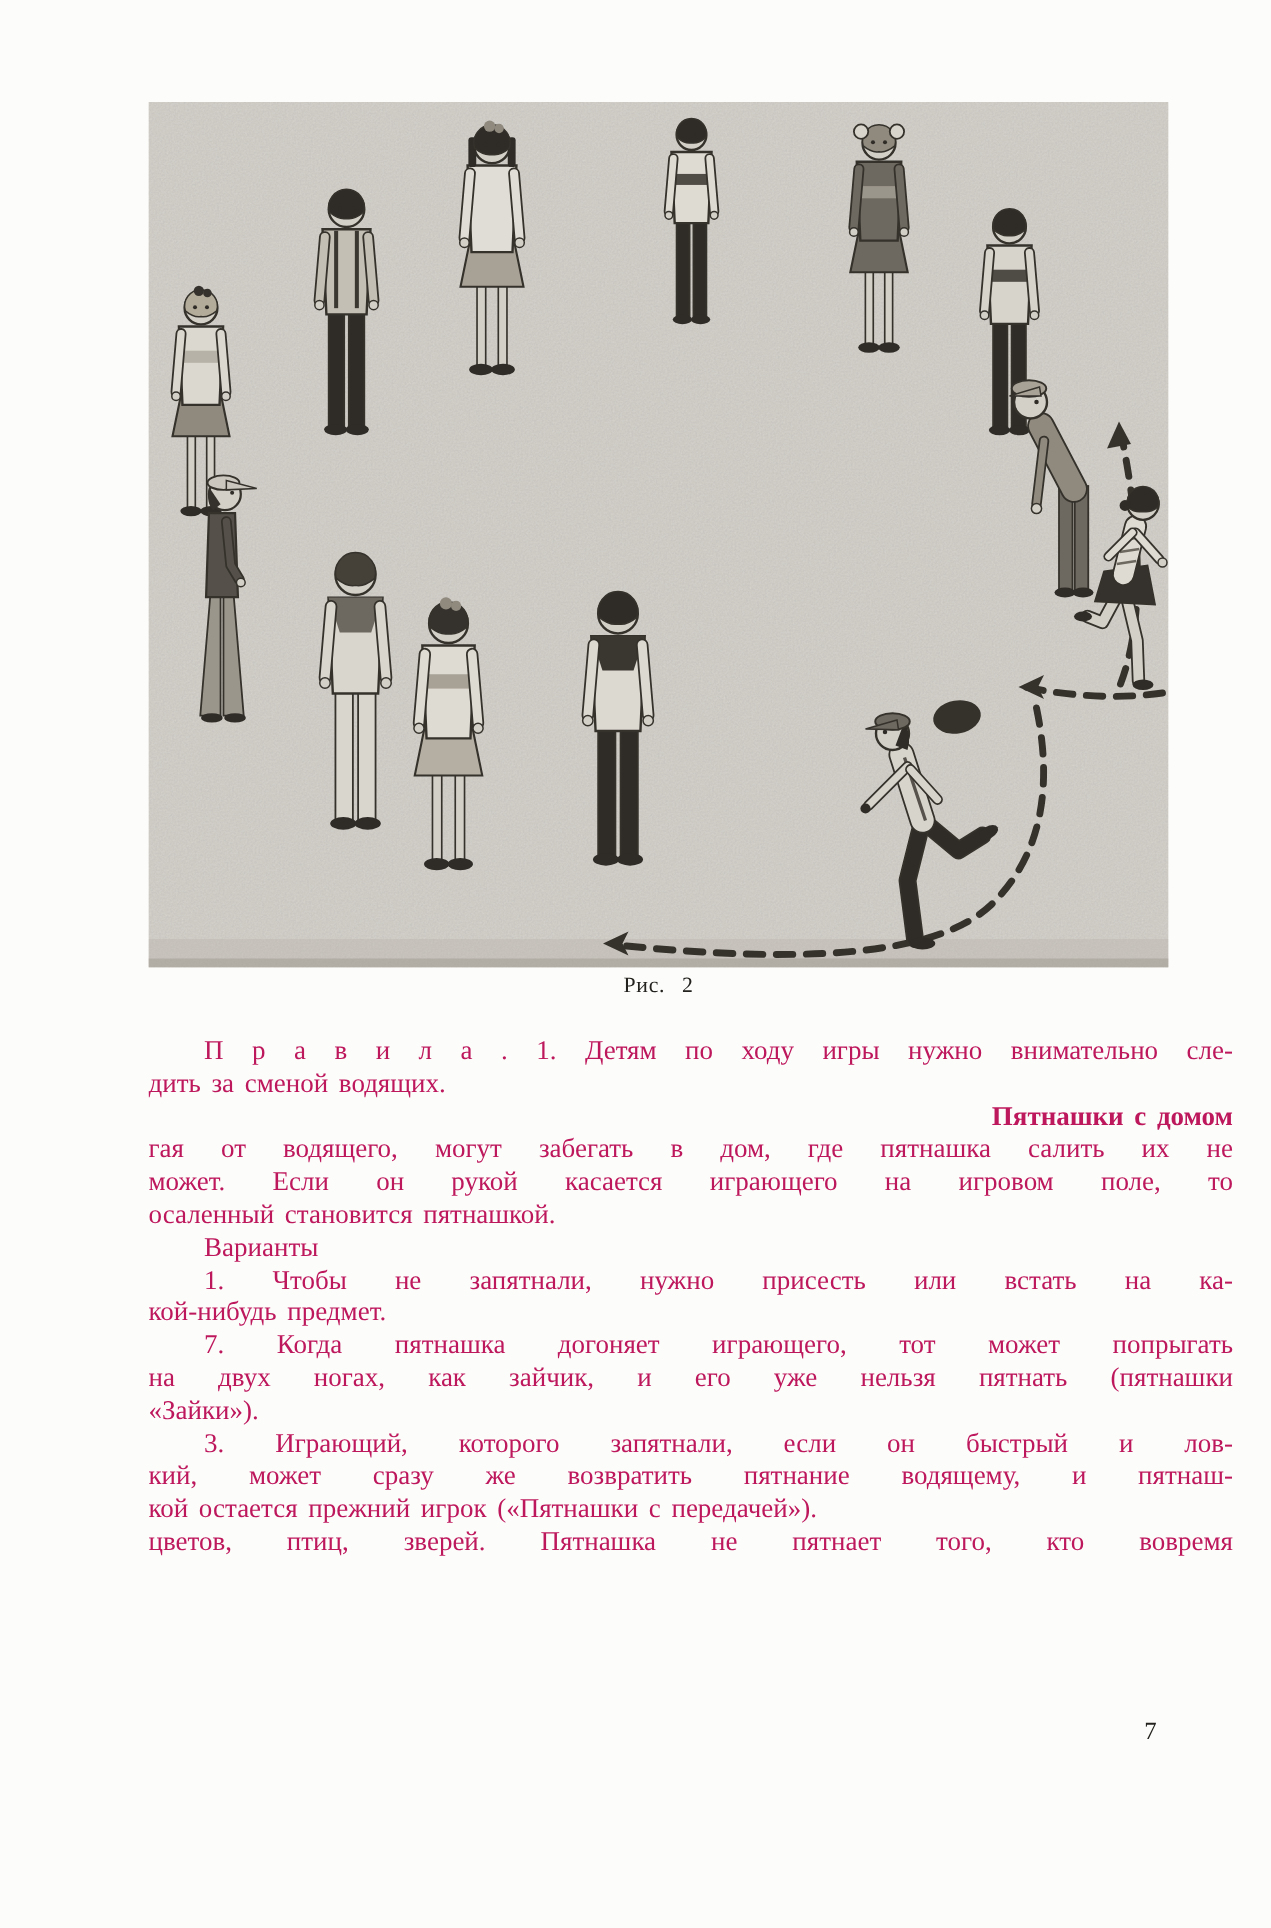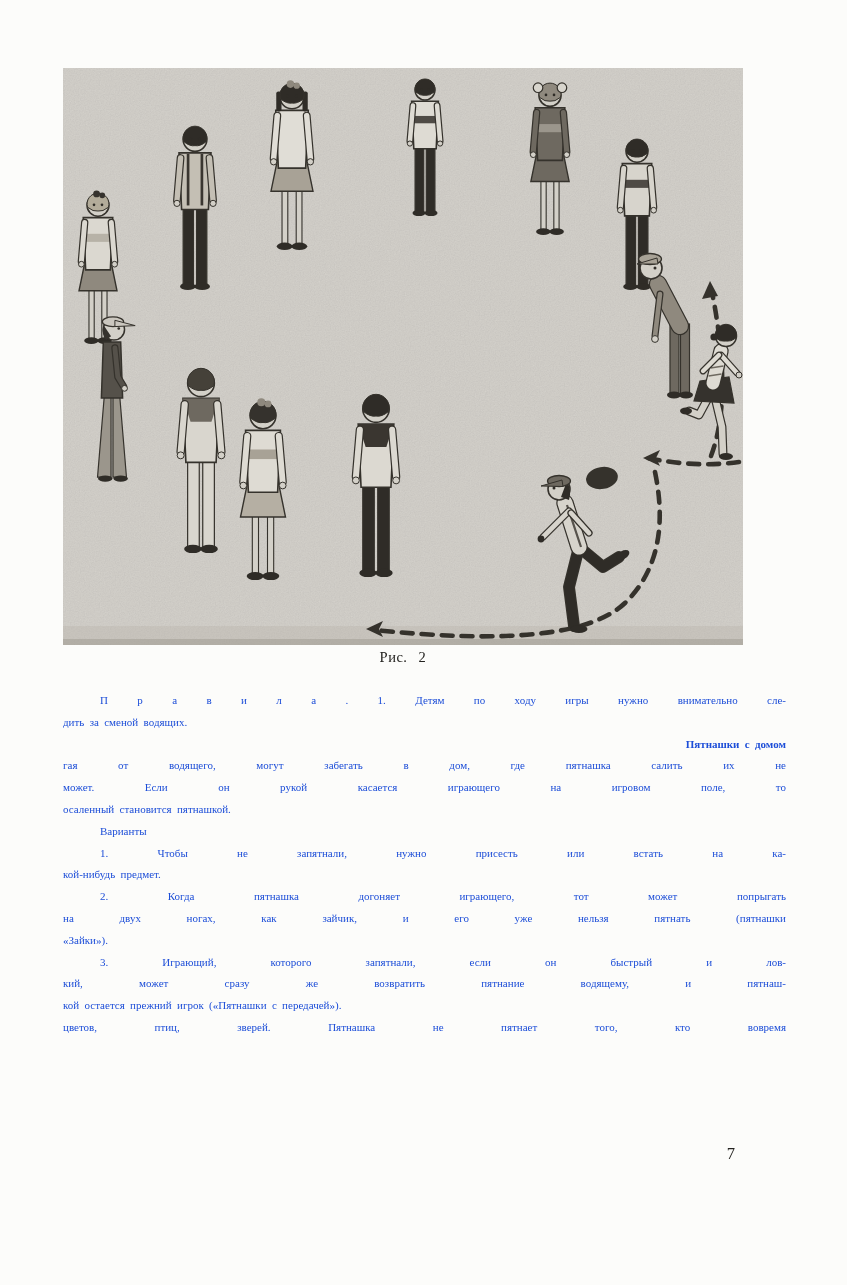--- a/index.html
+++ b/index.html
@@ -1,24 +1,24 @@
 <!DOCTYPE html>
 <html><head>
 <meta charset="utf-8">
 <style>
   html,body{margin:0;padding:0;}
   body{width:847px;height:1285px;background:#fcfcfa;position:relative;
        font-family:"Liberation Serif","DejaVu Serif",serif;}
-  .page{position:absolute;inset:0;width:797px;height:1285px;overflow:hidden;}
+  .page{position:absolute;inset:0;width:797px;height:1285px;overflow:hidden;margin-left:36px;}
   .plate{position:absolute;left:63px;top:68px;width:680px;height:577px;margin:0;}
   .plate svg{display:block;}
   .caption{position:absolute;left:63px;top:649px;width:680px;text-align:center;
            font-size:14.5px;color:#23221f;word-spacing:7px;letter-spacing:0.5px;}
-  .text{position:absolute;left:63px;top:690px;width:723px;color:#1d4ed8;
-        font-size:11px;line-height:21.8px;word-spacing:2.6px;}
+  .text{position:absolute;left:63px;top:690px;width:723px;color:#be185d;
+        font-size:18px;line-height:21.8px;word-spacing:2.6px;}
   .line{height:21.8px;overflow:hidden;white-space:nowrap;}
   .line.just{white-space:normal;text-align:justify;text-align-last:justify;text-justify:inter-word;}
   .line.indent{padding-left:37px;}
   .line.bold{font-weight:bold;text-align:right;}
   .pagenum{position:absolute;left:63px;top:1144px;width:672px;text-align:right;
            font-size:16.5px;color:#23221f;}
 </style>
 </head>
 <body>
 
@@ -294,21 +294,21 @@
   <div id="text-block" class="text">
       <div class="line just indent">П р а в и л а . 1. Детям по ходу игры нужно внимательно сле-</div>
       <div class="line">дить за сменой водящих.</div>
       <div class="line bold indent">Пятнашки с домом</div>
       <div class="line just">гая от водящего, могут забегать в дом, где пятнашка салить их не</div>
       <div class="line just">может. Если он рукой касается играющего на игровом поле, то</div>
       <div class="line">осаленный становится пятнашкой.</div>
       <div class="line indent">Варианты</div>
       <div class="line just indent">1. Чтобы не запятнали, нужно присесть или встать на ка-</div>
       <div class="line">кой-нибудь предмет.</div>
-      <div class="line just indent">2. Когда пятнашка догоняет играющего, тот может попрыгать</div>
+      <div class="line just indent">7. Когда пятнашка догоняет играющего, тот может попрыгать</div>
       <div class="line just">на двух ногах, как зайчик, и его уже нельзя пятнать (пятнашки</div>
       <div class="line">«Зайки»).</div>
       <div class="line just indent">3. Играющий, которого запятнали, если он быстрый и лов-</div>
       <div class="line just">кий, может сразу же возвратить пятнание водящему, и пятнаш-</div>
       <div class="line">кой остается прежний игрок («Пятнашки с передачей»).</div>
       <div class="line just">цветов, птиц, зверей. Пятнашка не пятнает того, кто вовремя</div>
     </div>
   <div class="pagenum">7</div>
 </div>
 

